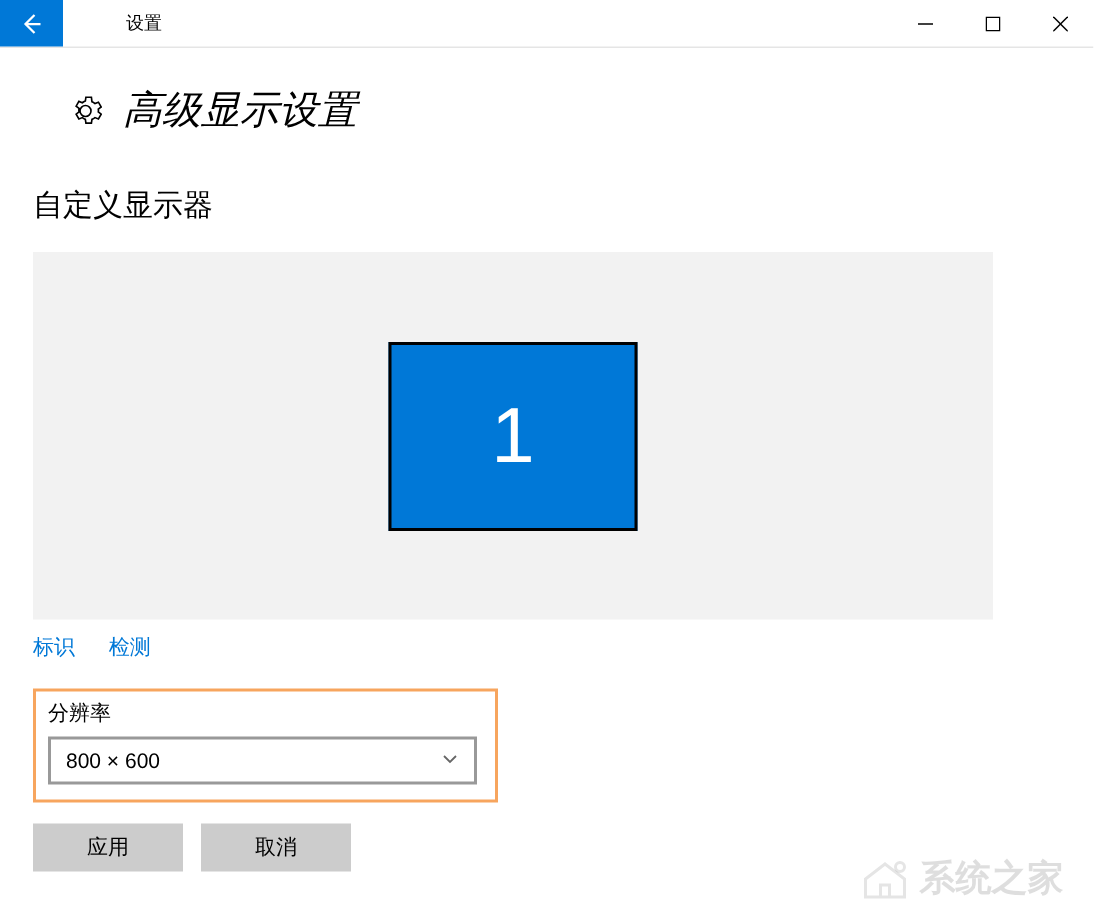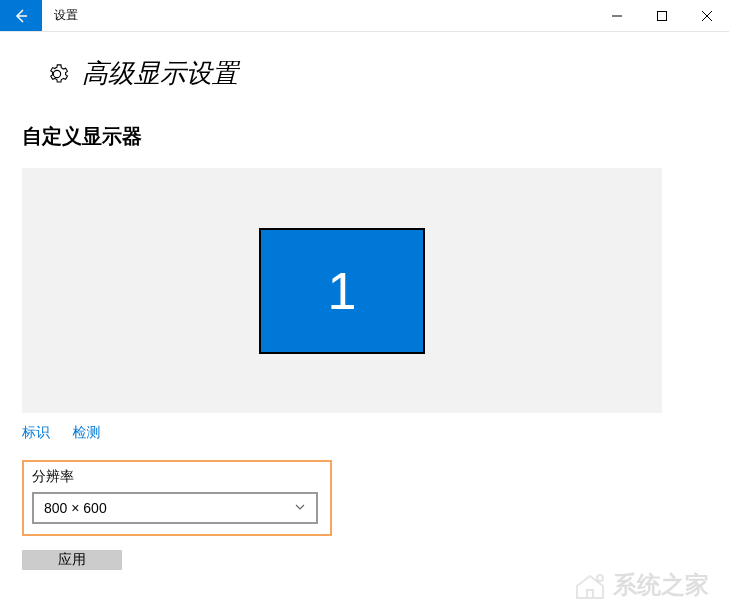--- a/index.html
+++ b/index.html
@@ -13,20 +13,21 @@
       height: 609px;
       background: #ffffff;
       position: relative;
       overflow: hidden;
     }
     .titlebar {
       height: 32px;
       display: flex;
       align-items: stretch;
       border-bottom: 1px solid #e5e5e5;
+      gap: 30px;
     }
     .back-button {
       width: 42px;
       background: #0078d7;
       display: flex;
       align-items: center;
       justify-content: center;
       cursor: pointer;
     }
     .back-button svg {
@@ -75,21 +76,21 @@
       justify-content: center;
     }
     .page-title {
       font-size: 26px;
       font-weight: 400;
       color: #000;
       font-style: italic;
     }
     .section-title {
       font-size: 20px;
-      font-weight: 700;
+      font-weight: 400;
       color: #000;
       margin-bottom: 18px;
     }
     .display-preview {
       width: 640px;
       height: 245px;
       background: #f2f2f2;
       display: flex;
       align-items: center;
       justify-content: center;
@@ -146,21 +147,21 @@
     .dropdown-chevron svg {
       width: 12px;
       height: 12px;
     }
     .button-row {
       display: flex;
       gap: 12px;
     }
     .btn {
       width: 100px;
-      height: 20px;
+      height: 32px;
       background: #cccccc;
       border: none;
       font-size: 14px;
       cursor: pointer;
       display: flex;
       align-items: center;
       justify-content: center;
     }
     .watermark {
       position: absolute;
@@ -241,20 +242,21 @@
       <span class="dropdown-chevron">
         <svg viewBox="0 0 12 12">
           <path d="M2 4 L6 8 L10 4" stroke="#666" stroke-width="1.2" fill="none"></path>
         </svg>
       </span>
     </div>
   </div>
 
   <div class="button-row">
     <div class="btn">应用</div>
+    <div class="btn">取消</div>
   </div>
 </div>
 
 <div class="watermark">
   <svg viewBox="0 0 34 30">
     <path d="M4 16 L17 6 L30 16 L30 28 L4 28 Z M14 28 L14 20 L20 20 L20 28" fill="none" stroke="rgba(0,0,0,0.15)" stroke-width="2"></path>
     <circle cx="27" cy="8" r="3" fill="none" stroke="rgba(0,0,0,0.15)" stroke-width="2"></circle>
   </svg>
   <span>系统之家</span>
 </div>

